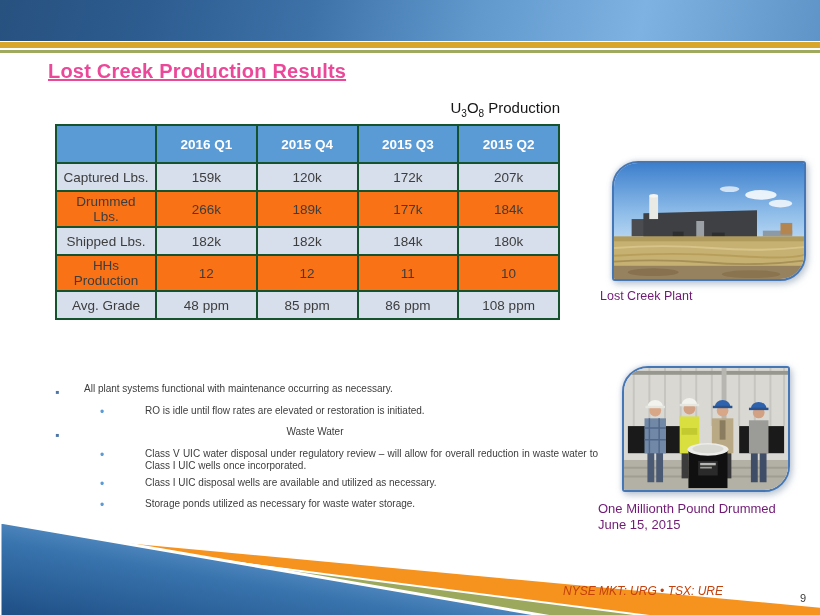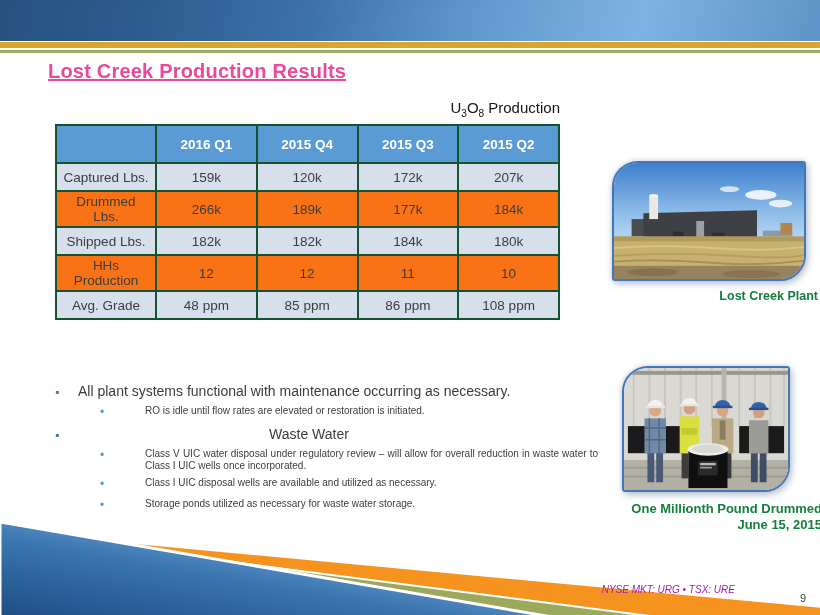--- a/index.html
+++ b/index.html
@@ -39,46 +39,46 @@
   }
   table.prod thead th { background:#5B9BD5; color:#ffffff; font-weight:bold; height:38px; }
   table.prod tbody tr { height:28px; color:#3d3d3d; }
   tr.band-a td { background:#D7DFEC; }
   tr.band-b td { background:#f97316; }
 
   
   .bullets { position:absolute; left:48px; top:383px; width:550px; color:#3c3c3c; }
   .b1 { display:flex; margin-bottom:4px; }
   .b1 .marker { flex:none; width:30px; padding-left:7px; font-size:12px; color:#4d76a8; line-height:18px; }
-  .b1 .text { font-size:14px; line-height:1.18; width:462px; text-align:justify; }
+  .b1 .text { font-size:10px; line-height:1.18; width:462px; text-align:justify;margin-left:6px; }
   .b1.single .text { text-align:center; }
   .b2 { display:flex; margin:2px 0 6px 52px; }
   .b2 .marker { flex:none; width:21px; font-size:12px; color:#5b9bd5; line-height:15px; }
   .b2 .text { font-size:10px; line-height:1.17; width:472px; text-align:justify;margin-left:24px; }
   .b1.mt { margin-top:6px; }
 
   
   .fig {
     position:absolute; overflow:hidden;
     border:2px solid #4577B6; border-radius:26px 3px 26px 3px;
     box-shadow:2px 3px 7px rgba(125,145,170,.55), -1px -1px 4px rgba(160,175,195,.35);
     background:#dfe6ee;
   }
   .fig svg { display:block; width:100%; height:100%; }
   .fig1 { left:612px; top:161px; width:194px; height:120px; }
   .fig2 { left:622px; top:366px; width:168px; height:126px; }
-  .caption { position:absolute; text-align:right; font-weight:bold; color:#15803d; }
+  .caption { position:absolute; text-align:left; font-weight:normal; color:#701a75; }
   .cap1 { left:600px; top:289px; width:218px; font-size:12.5px; }
   .cap2 { left:598px; top:501px; width:224px; font-size:13px; line-height:1.2; }
 
   
   .ribbon { position:absolute; left:0; bottom:0; width:820px; height:95px; pointer-events:none; }
   .ticker {
-    position:absolute; right:85px; top:584px;
-    font-size:10px; font-style:italic; color:#a21caf;
+    position:absolute; right:97px; top:584px;
+    font-size:12px; font-style:italic; color:#c2410c;
   }
   .page-number { position:absolute; right:14px; top:592px; font-size:11px; color:#3a3a3a; }
 </style>
 </head>
 <body>
 
 <div class="slide">
 
   <div class="banner"></div>
   <div class="stripe-gold"></div>

